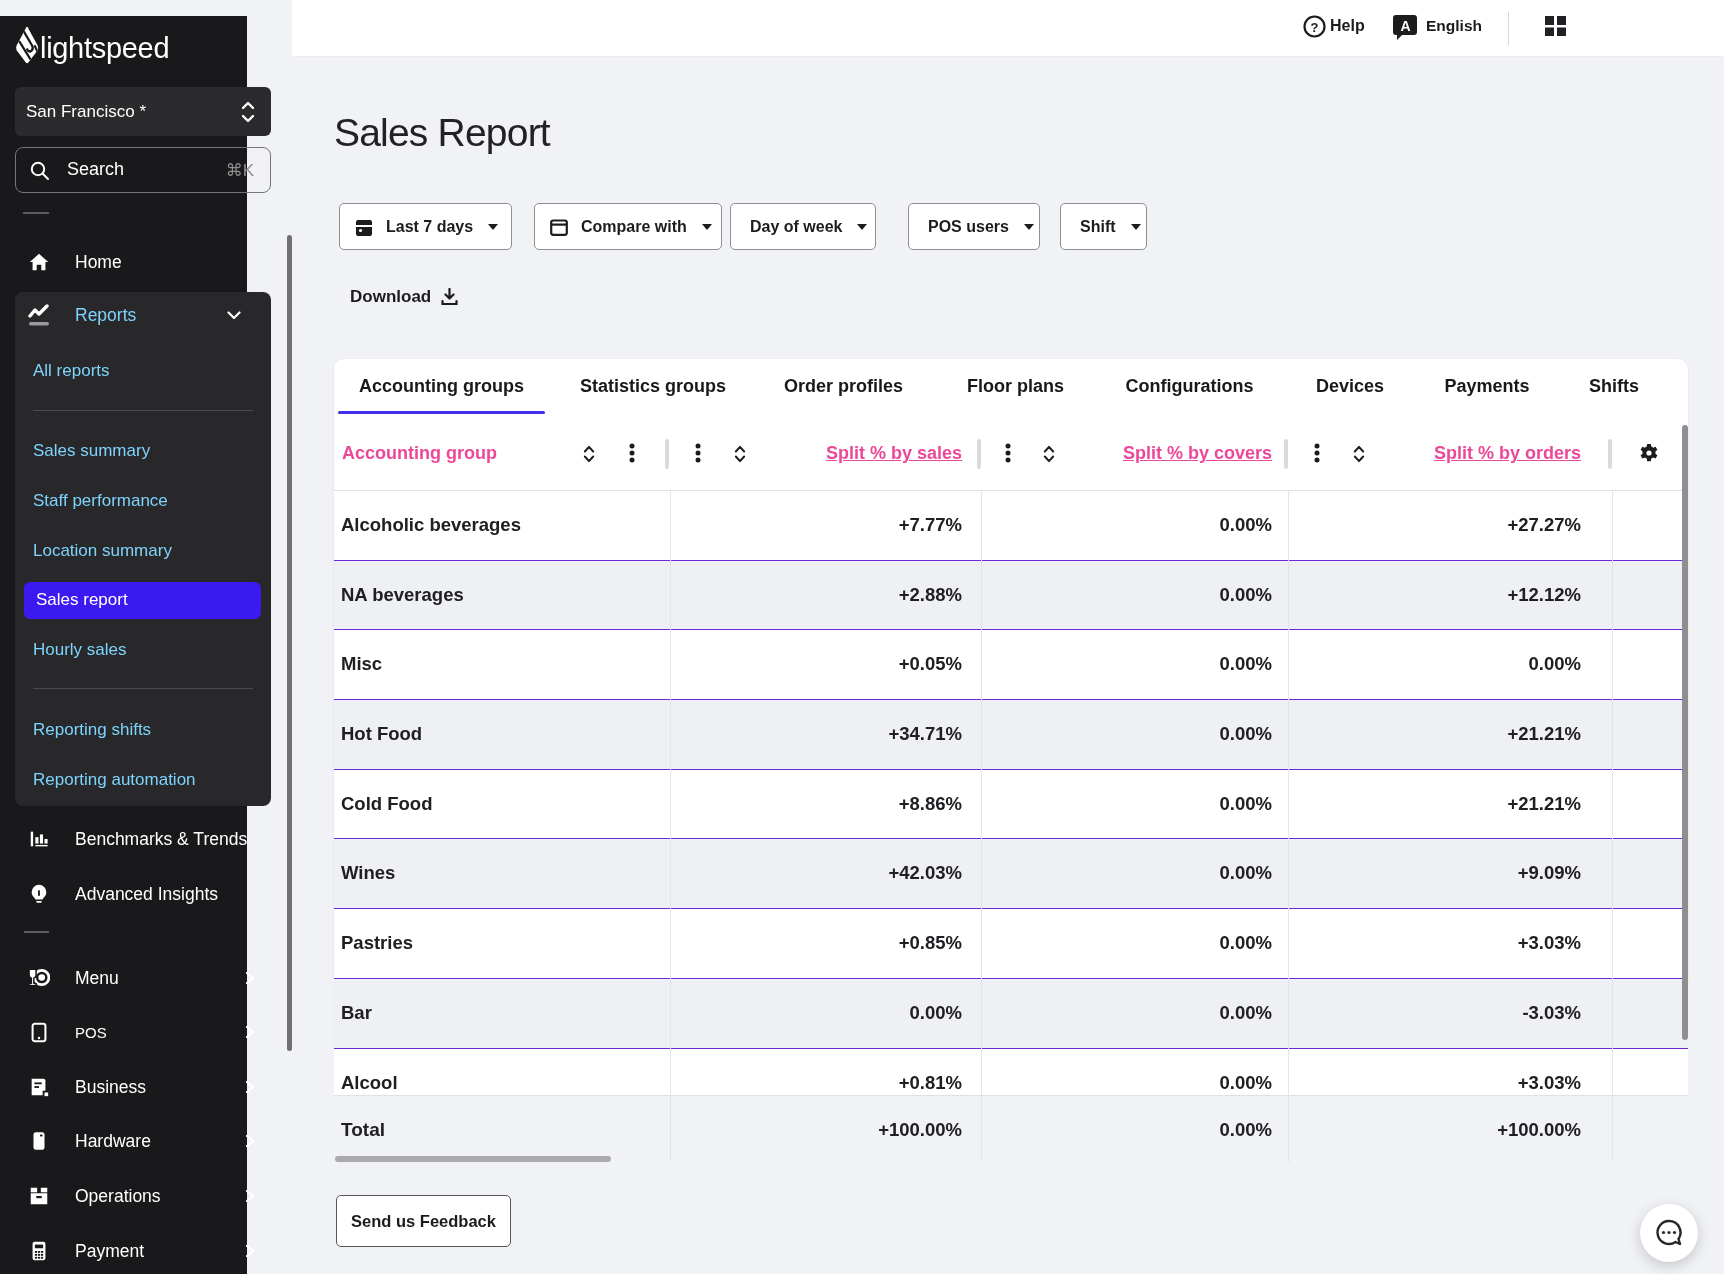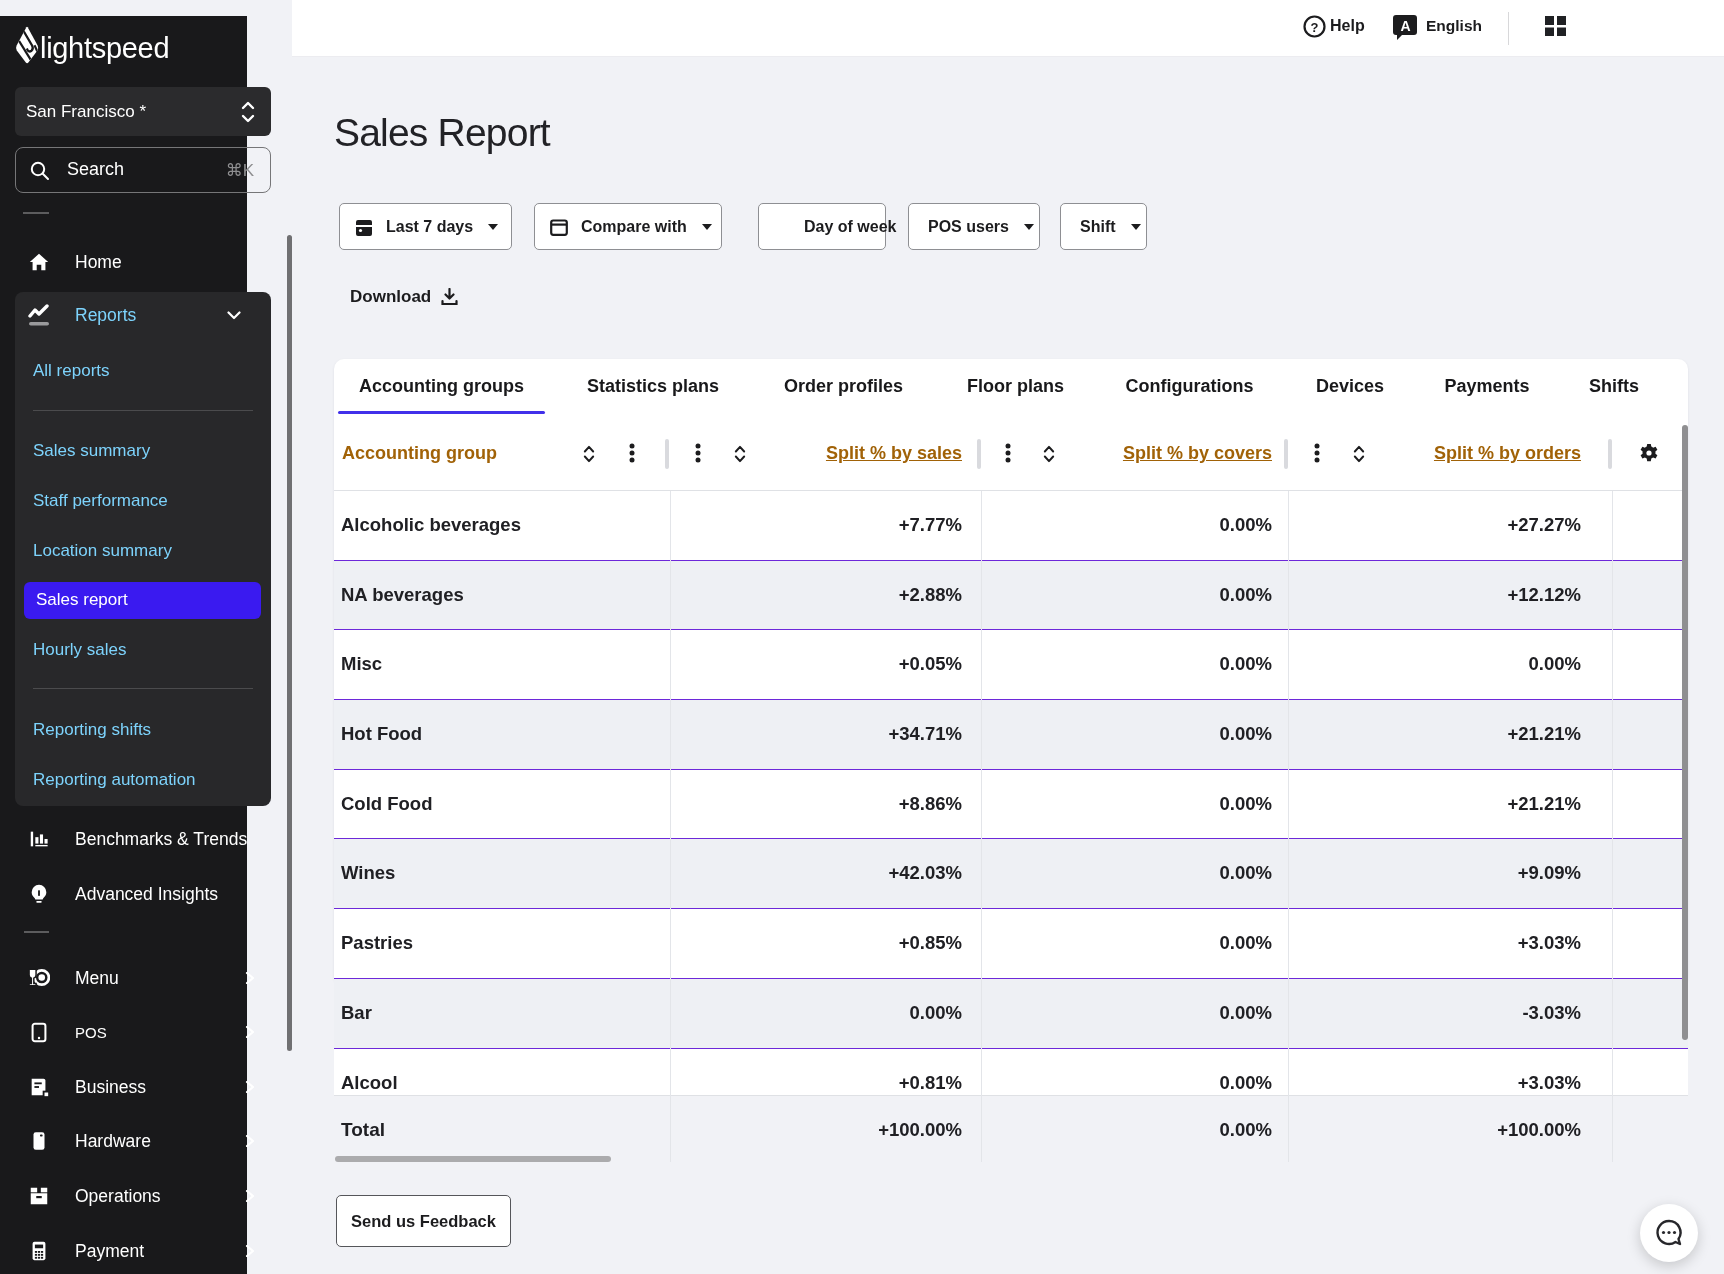--- a/index.html
+++ b/index.html
@@ -22,21 +22,21 @@
   #reports-panel { position:absolute; left:15px; top:276px; width:256px; height:514px; background:#28282a; border-radius:8px; }
   .subitem { position:absolute; left:18px; font-size:17px; color:#7dd3fc; }
   .sb-div { position:absolute; background:#5c5c5e; height:2px; }
   #sales-hl { position:absolute; left:9px; top:290px; width:237px; height:37px; background:#3a1af0; border-radius:6px; }
 
   
   .fbtn { position:absolute; height:47px; background:#fff; border:1px solid #8e8f93; border-radius:5px; display:flex; align-items:center; }
   .fbtn span { font-size:16px; font-weight:700; color:#1c1c1e; margin-left:13px; white-space:nowrap; }
   .fbtn .caret { margin-left:14px; }
   .tab { position:absolute; top:0; height:52px; line-height:55px; text-align:center; font-size:18px; font-weight:700; color:#19191b; white-space:nowrap; }
-  .hlbl { position:absolute; top:28px; font-size:18px; font-weight:700; color:#a16207; white-space:nowrap; }
+  .hlbl { position:absolute; top:28px; font-size:18px; font-weight:700; color:#ec4899; white-space:nowrap; }
   .hlbl.r { text-align:right;text-decoration:underline; }
   .sorticon { position:absolute; top:29px; width:12px; height:20px; }
   .kebab { position:absolute; top:28px; width:6px; height:20px; }
   .hbar { position:absolute; top:24px; width:4px; height:30px; background:#d9dade; border-radius:2px; }
   .trow { position:relative; width:1354px; height:69.7px; background:#fff; border-bottom:1px solid #6d28d9;font-weight:bold; }
   .trow.g { background:#eef0f4; }
   .nm { position:absolute; left:7px; top:23px; font-size:18.5px; color:#202024; }
   .v { position:absolute; top:23px; font-size:18.5px; color:#202024; }
   .v1 { right:726px; } .v2 { right:416px; } .v3 { right:107px; }
   .colline { position:absolute; top:132px; width:1px; height:671px; background:#e3e5e9; }
@@ -254,21 +254,21 @@
   <div class="fbtn" style="left:242px; top:146px; width:188px;">
     <svg style="margin-left:15px;" width="18" height="18" viewBox="0 0 18 18">
       <rect x="1.2" y="2.5" width="15.6" height="14.3" rx="2" stroke="#1c1c1e" stroke-width="2.2" fill="none"></rect>
       <rect x="1.2" y="5.5" width="15.6" height="2.2" fill="#1c1c1e"></rect>
     </svg>
     <span>Compare with</span>
     <svg class="caret" width="12" height="8" viewBox="0 0 12 8">
         <path d="M1 1 L6 7 L11 1 Z" fill="#1c1c1e"></path>
       </svg>
   </div>
-  <div class="fbtn" style="left:466px; top:146px; width:128px;padding-left:26px;">
+  <div class="fbtn" style="left:438px; top:146px; width:146px;">
     <span style="margin-left:19px;">Day of week</span>
     <svg class="caret" width="12" height="8" viewBox="0 0 12 8">
         <path d="M1 1 L6 7 L11 1 Z" fill="#1c1c1e"></path>
       </svg>
   </div>
   <div class="fbtn" style="left:616px; top:146px; width:132px;">
     <span style="margin-left:19px;">POS users</span>
     <svg class="caret" width="12" height="8" viewBox="0 0 12 8">
         <path d="M1 1 L6 7 L11 1 Z" fill="#1c1c1e"></path>
       </svg>
@@ -282,21 +282,21 @@
 
   <span class="abs" style="left:58px; top:230px; font-size:17px; font-weight:700; color:#1c1c1e;">Download</span>
   <svg class="abs" style="left:149px; top:231px;" width="17" height="18" viewBox="0 0 17 18">
     <path d="M8.5 1 V10 M4.5 6.5 L8.5 10.5 L12.5 6.5" stroke="#1c1c1e" stroke-width="2.2" fill="none" stroke-linecap="round" stroke-linejoin="round"></path>
     <path d="M1.5 13 v3 h14 v-3" stroke="#1c1c1e" stroke-width="2.2" fill="none" stroke-linecap="round"></path>
   </svg>
 
   <div class="abs" id="card" style="left:42px; top:302px; width:1354px; height:627px; background:#fff; border-radius:10px; box-shadow:0 1px 3px rgba(30,30,60,0.08);">
 
     <div class="tab on" style="left:4px;   width:207px;">Accounting groups</div>
-    <div class="tab" style="left:230px; width:178px;">Statistics plans</div>
+    <div class="tab" style="left:230px; width:178px;">Statistics groups</div>
     <div class="tab" style="left:427px; width:165px;">Order profiles</div>
     <div class="tab" style="left:613px; width:137px;">Floor plans</div>
     <div class="tab" style="left:770px; width:171px;">Configurations</div>
     <div class="tab" style="left:960px; width:112px;">Devices</div>
     <div class="tab" style="left:1089px; width:128px;">Payments</div>
     <div class="tab" style="left:1235px; width:90px;">Shifts</div>
     <div class="abs" style="left:4px; top:52px; width:207px; height:3px; background:#4130ea; border-radius:2px;"></div>
 
     <div class="abs" id="thead" style="left:0; top:56px; width:1354px; height:76px; border-bottom:1px solid #dfe1e5;">
       <span class="hlbl" style="left:8px;">Accounting group</span>

